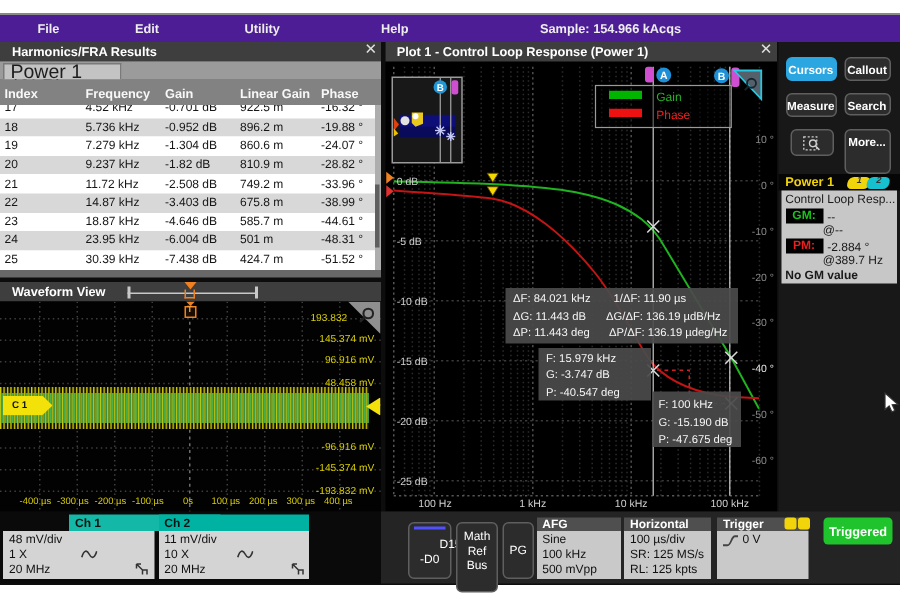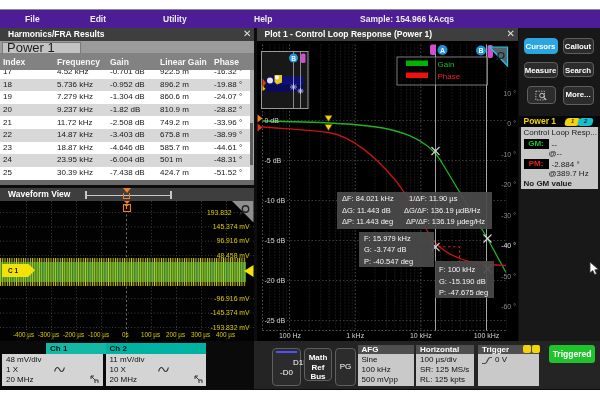--- a/index.html
+++ b/index.html
@@ -380,21 +380,21 @@
     <div class="btn" style="left:44px;top:9.5px;width:31px;height:16px;line-height:15px;">Callout</div>
     <div class="btn" style="left:5px;top:33.5px;width:34px;height:16px;line-height:15px;">Measure</div>
     <div class="btn" style="left:44px;top:33.5px;width:31px;height:15.5px;line-height:15px;">Search</div>
     <div class="btn" style="left:8.5px;top:58px;width:28.5px;height:17.5px;">
       <svg width="13" height="12" viewBox="0 0 15 13" style="margin-top:2.5px;">
         <rect x="1" y="1" width="10" height="10" fill="none" stroke="#cfcfcf" stroke-width="1" stroke-dasharray="1.6,1.4"></rect>
         <circle cx="8" cy="6" r="2.6" fill="none" stroke="#cfcfcf" stroke-width="1.1"></circle>
         <line x1="10" y1="8" x2="13" y2="11" stroke="#cfcfcf" stroke-width="1.2"></line>
       </svg>
     </div>
-    <div class="btn" style="left:44px;top:58px;width:31px;height:19px;line-height:16.5px;">More...</div>
+    <div class="btn" style="left:44px;top:58px;width:31px;height:30px;line-height:16.5px;">More...</div>
     <div class="abs" style="left:0;top:88px;width:81.5px;height:10.5px;background:#060606;">
       <div class="abs" style="left:5px;top:0;color:#f2d40a;font-size:8.5px;font-weight:bold;line-height:10.5px;">Power 1</div>
       <div class="abs" style="left:46px;top:1.5px;width:15px;height:7.5px;background:#f2d40a;border-radius:3.5px;transform:skewX(-14deg);color:#333;font-size:6px;font-weight:bold;text-align:center;line-height:7.5px;">1</div>
       <div class="abs" style="left:59px;top:1.5px;width:15px;height:7.5px;background:#17c0cf;border-radius:3.5px;transform:skewX(-14deg);color:#333;font-size:6px;font-weight:bold;text-align:center;line-height:7.5px;">2</div>
     </div>
     <div class="abs" style="left:2px;top:98.5px;width:77px;height:62px;background:#c7c7c7;color:#1a1a1a;font-size:8px;">
       <div class="abs" style="left:3px;top:1.5px;white-space:nowrap;">Control Loop Resp...</div>
       <div class="abs" style="left:3px;top:12px;width:25px;height:10px;background:#000;color:#19c519;font-weight:bold;text-align:center;line-height:10px;">GM:</div>
       <div class="abs" style="left:31px;top:13px;">--</div>
       <div class="abs" style="left:28px;top:22.5px;">@--</div>
@@ -404,21 +404,21 @@
       <div class="abs" style="left:3px;top:52px;font-weight:bold;white-space:nowrap;">No GM value</div>
     </div>
   </div>
 
   <div class="abs" id="bottombar" style="left:253.5px;top:341px;width:346.5px;height:47.5px;background:#242424;">
     <div class="btn" style="left:18.5px;top:7px;width:29px;height:38px;font-weight:normal;font-size:8px;">
       <div class="abs" style="left:3px;top:2px;right:3px;height:2px;background:#5050ff;"></div>
       <div class="abs" style="left:4px;right:0;top:9px;margin-left:16px;">D15</div>
       <div class="abs" style="left:0;right:0;top:19px;">-D0</div>
     </div>
-    <div class="btn" style="left:50.5px;top:7px;width:28px;height:33px;font-weight:bold;font-size:8px;">
+    <div class="btn" style="left:50.5px;top:7px;width:28px;height:47px;font-weight:normal;font-size:8px;">
       <div class="abs" style="left:0;right:0;top:4px;">Math</div>
       <div class="abs" style="left:0;right:0;top:13.5px;">Ref</div>
       <div class="abs" style="left:0;right:0;top:23px;">Bus</div>
     </div>
     <div class="btn" style="left:81.5px;top:7px;width:21px;height:38px;font-weight:normal;font-size:8px;line-height:36px;">PG</div>
     <div class="abs" style="left:104px;top:3.5px;width:56px;height:41.5px;">
       <div class="gpanel-h" style="left:0;top:0;width:56px;height:9px;line-height:9px;">AFG</div>
       <div class="gpanel-b" style="left:0;top:9px;width:56px;height:32.5px;">
         <div style="top:1px;">Sine</div>
         <div style="top:11px;">100 kHz</div>

